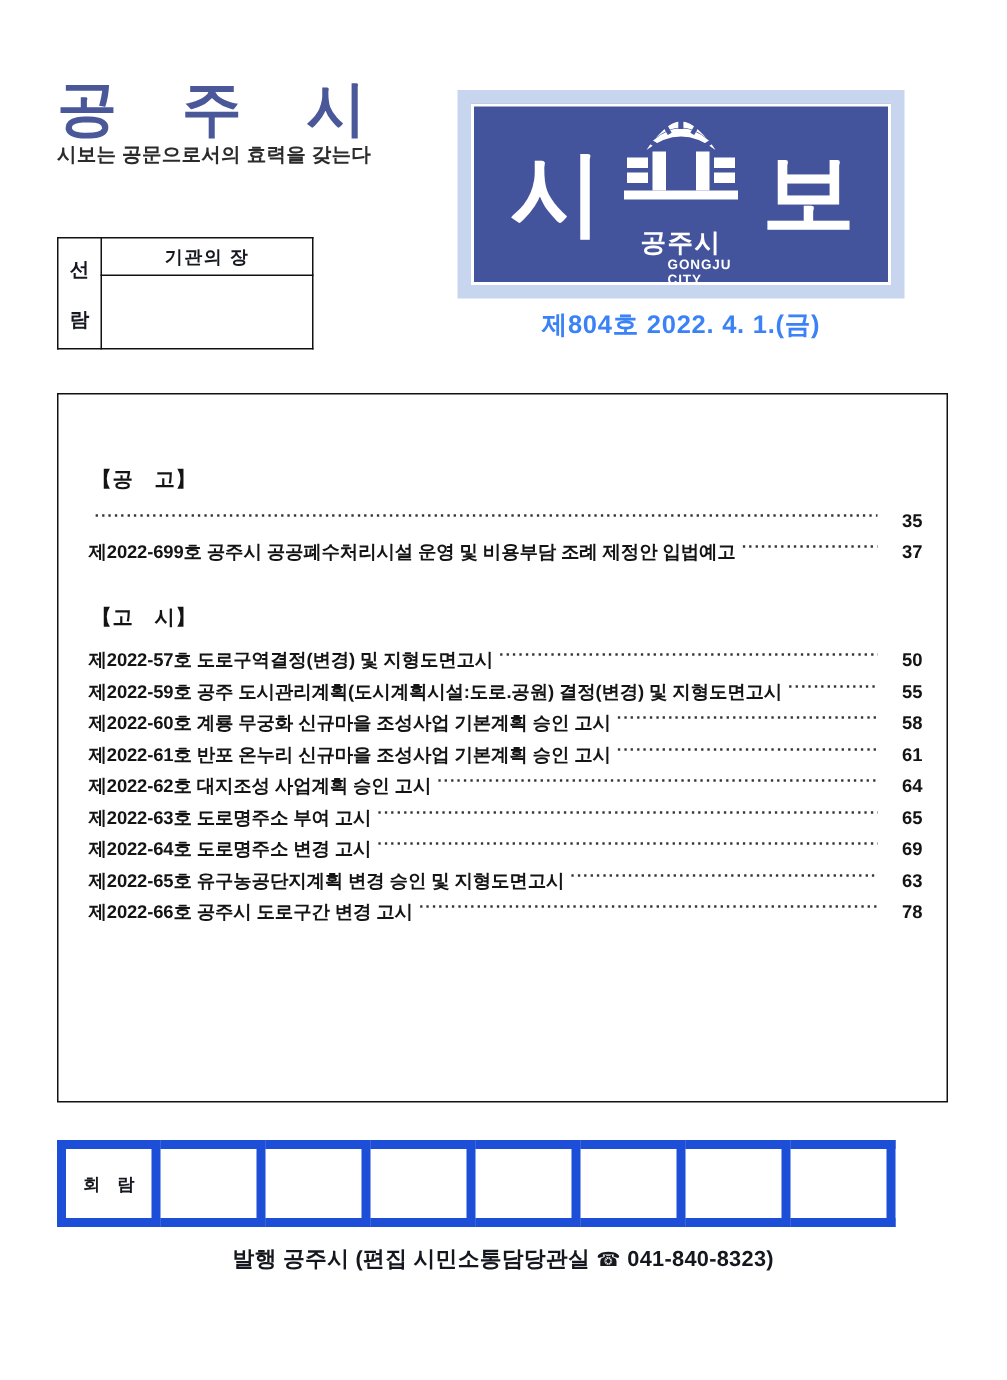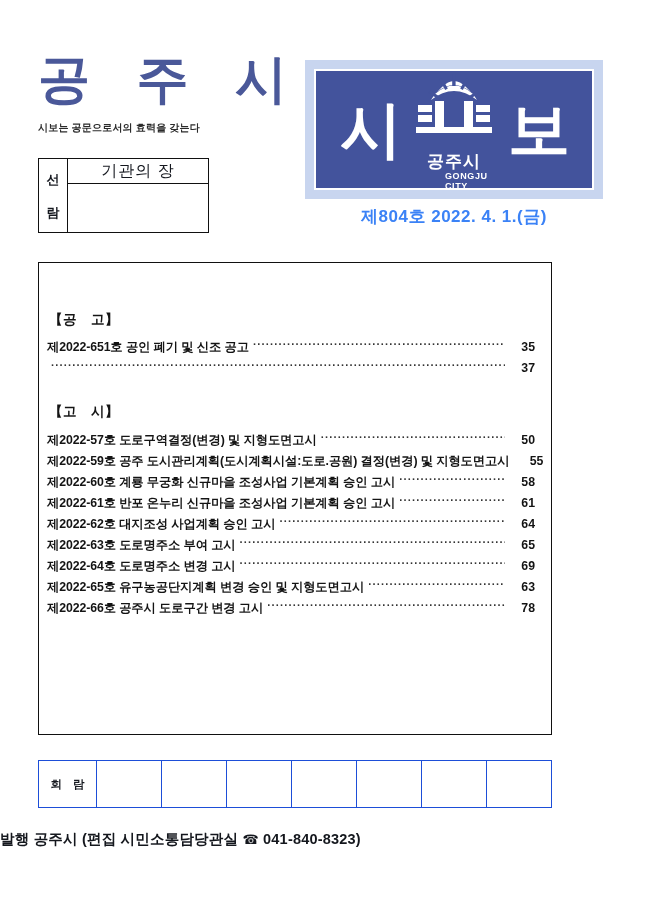--- a/index.html
+++ b/index.html
@@ -23,31 +23,31 @@
   }
 
   .masthead {
     position: absolute;
     left: 38px;
     top: 52px;
     width: 250px;
   }
   .city-title {
     font-family: "Liberation Sans", "DejaVu Sans", sans-serif;
-    font-size: 52px;
+    font-size: 40px;
     font-weight: bold;
     color: #4a5899;
     letter-spacing: 16px;
     line-height: 1.05;
     white-space: nowrap;
     margin: 0;
   }
   .city-tagline {
-    margin-top: 14px;
-    font-size: 10px;
+    margin-top: 0;
+    font-size: 13px;
     font-weight: bold;
     color: #2b2b2b;
     letter-spacing: 0.2px;
     white-space: nowrap;
   }
 
   
   .approval-table {
     position: absolute;
     left: 38px;
@@ -67,22 +67,22 @@
     font-size: 13px;
     font-weight: bold;
     color: #15181f;
     line-height: 1.0;
   }
   .approval-label-cell .stack-top { display: block; margin-bottom: 20px; }
   .approval-label-cell .stack-bot { display: block; }
   .approval-head-cell {
     width: 140px;
     height: 24px;
-    font-size: 16px;
-    font-weight: normal;
+    font-size: 12px;
+    font-weight: bold;
     letter-spacing: 1px;
     color: #15181f;
   }
   .approval-body-cell {
     width: 140px;
     height: 48px;
   }
 
   
   .emblem-wrap {
@@ -154,25 +154,25 @@
     color: #3b82f6;
     letter-spacing: 0.5px;
     white-space: nowrap;
   }
 
   
   .toc-box {
     position: absolute;
     left: 38px;
     top: 262px;
-    width: 514px;
+    width: 594px;
     height: 473px;
     border: 1.5px solid #111;
     box-sizing: border-box;
-    padding: 48px 16px 0 8px;
+    padding: 48px 16px 0 20px;
   }
   .toc-section-head {
     font-size: 13.5px;
     font-weight: bold;
     color: #141414;
     letter-spacing: 0.5px;
     margin: 0 0 7px 2px;
     white-space: nowrap;
   }
   .toc-section-head .gap { display: inline-block; width: 14px; }
@@ -218,21 +218,21 @@
 
   
   .circ-table {
     position: absolute;
     left: 38px;
     top: 760px;
     border-collapse: collapse;
     table-layout: fixed;
   }
   .circ-table td {
-    border: 1px solid #1d4ed8;
+    border: 6px solid #1d4ed8;
     height: 46px;
     padding: 0;
     text-align: center;
     vertical-align: middle;
   }
   .circ-label {
     width: 57px;
     font-size: 11.5px;
     font-weight: bold;
     color: #15181f;
@@ -240,20 +240,21 @@
     text-indent: 4px;
   }
   .circ-empty { width: 64px; }
 
   
   .publisher {
     position: absolute;
     left: 0;
     top: 830px;
     width: 671px;
+    text-align: center;
     font-size: 14.5px;
     font-weight: bold;
     color: #14171d;
     letter-spacing: 0.2px;
     white-space: nowrap;
   }
   .phone-icon {
     display: inline-block;
     font-size: 13px;
     vertical-align: baseline;
@@ -324,25 +325,25 @@
   <div class="issue-line">제804호  2022.  4.  1.(금)</div>
 </div>
 
 <div class="toc-box">
 
   <div class="toc-section-head">
     <span>【공</span><span class="gap"></span><span>고】</span>
   </div>
 
   <div class="toc-entry">
-    <span class="entry-text">제2022-651호 공인 폐기 및 신조 공고</span>
     <span class="leader"></span>
     <span class="page-num">35</span>
   </div>
   <div class="toc-entry">
+    <span class="entry-text">제2022-699호 공주시 공공폐수처리시설 운영 및 비용부담 조례 제정안 입법예고</span>
     <span class="leader"></span>
     <span class="page-num">37</span>
   </div>
 
   <div class="toc-gap"></div>
 
   <div class="toc-section-head">
     <span>【고</span><span class="gap"></span><span>시】</span>
   </div>
 

